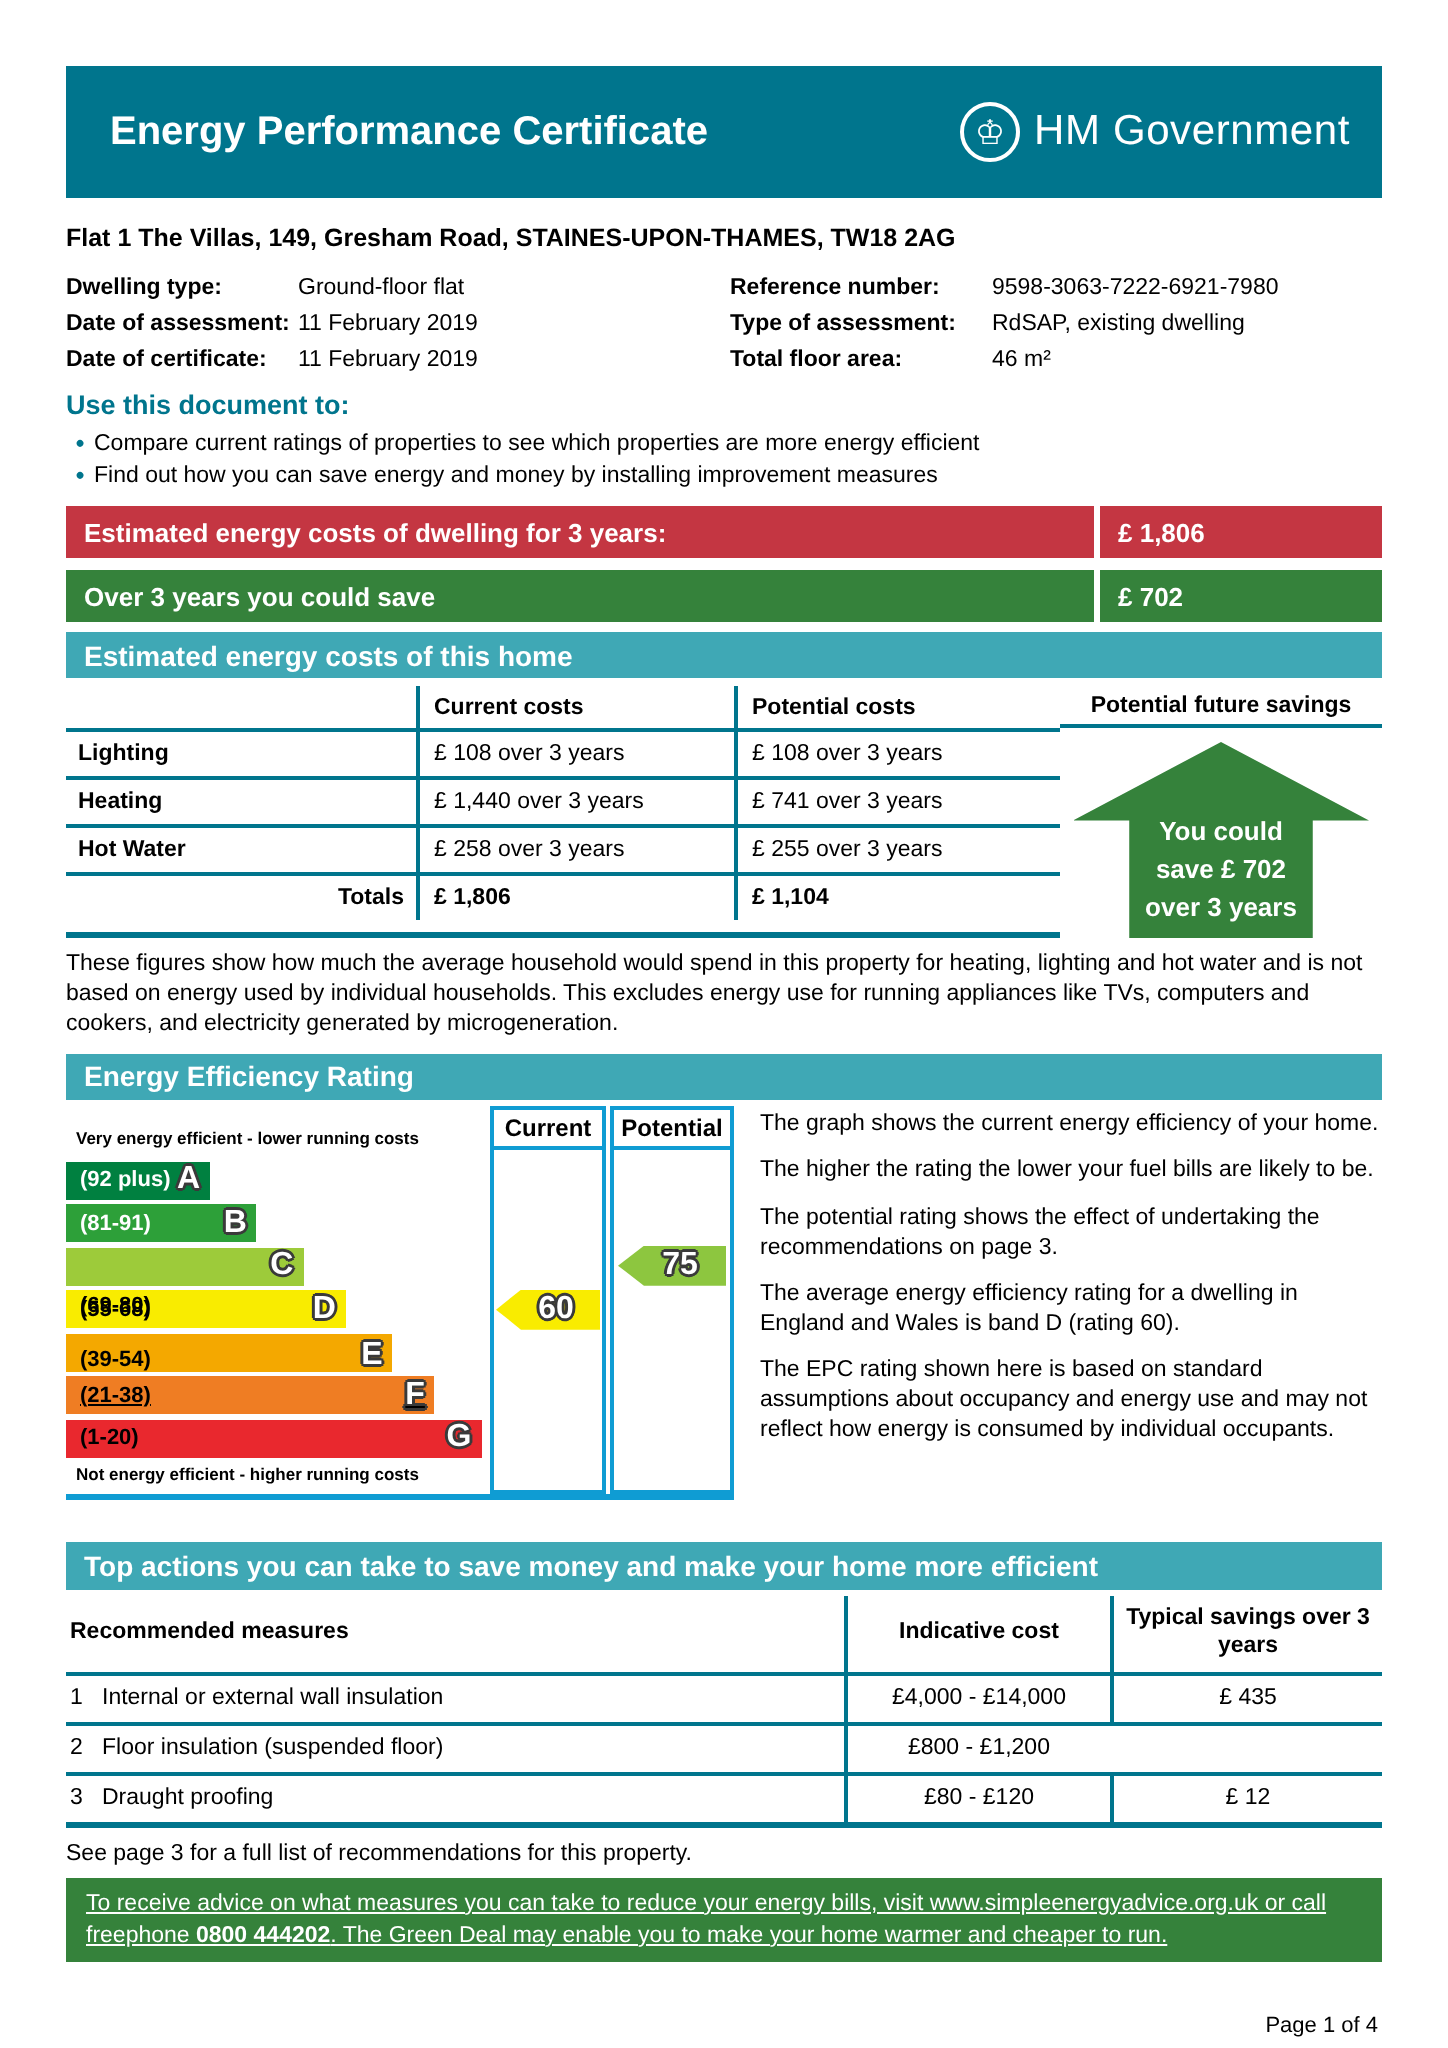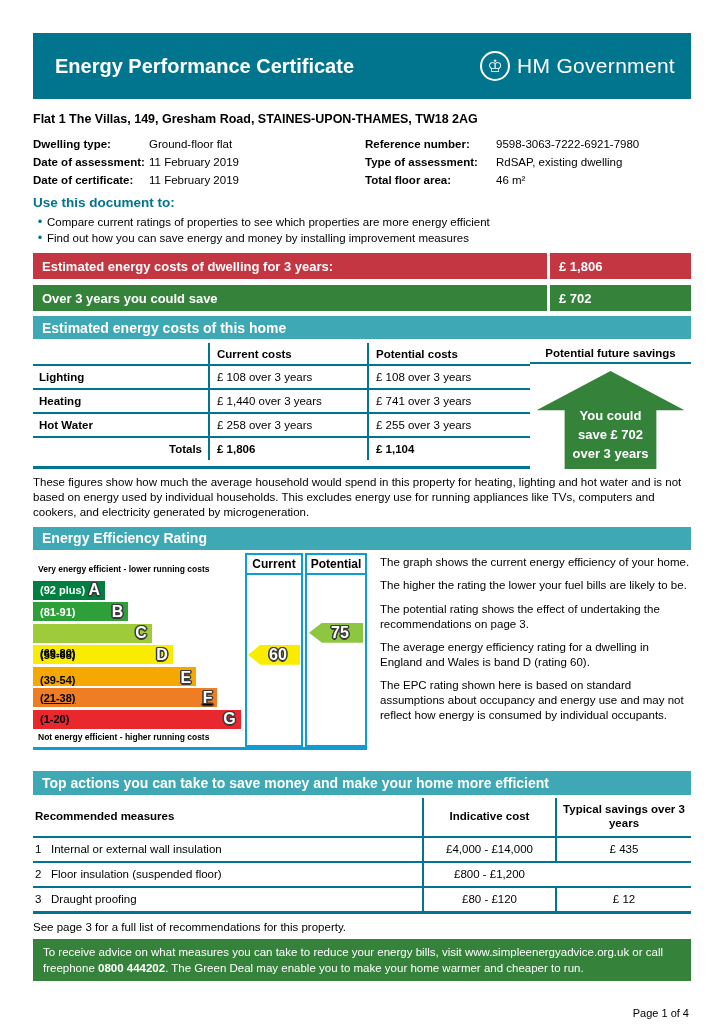--- a/index.html
+++ b/index.html
@@ -94,21 +94,21 @@
   .at-row + .at-row { border-top:2px solid #00758D; }
   .at-c1 { width:389px; padding:0 4px 0 2px; display:flex; align-items:center; }
   .at-c2 { width:133px; border-left:2px solid #00758D; display:flex; align-items:center; justify-content:center; text-align:center; }
   .at-c3 { width:136px; border-left:2px solid #00758D; display:flex; align-items:center; justify-content:center; text-align:center; }
   .at-head { height:38px; font-weight:bold; font-size:11.5px; line-height:1.2; }
   .at-data { height:25px; font-size:11.5px; }
   .at-num { width:16px; }
 
   .see-page { margin-top:7px; font-size:11.5px; }
 
-  .advice-box { margin-top:6px; color:#fff; font-size:11.5px; line-height:1.4; padding:5px 10px; }
+  .advice-box { margin-top:6px; color:#fff; font-size:11.5px; line-height:1.4; padding:5px 10px;text-decoration:underline; }
   .advice-box b { font-weight:bold; }
 
   .footer { margin-top:26px; text-align:right; font-size:11px; padding-right:2px; }
 </style>
 </head>
 <body>
 
 <div class="page">
   <div class="content">
 

